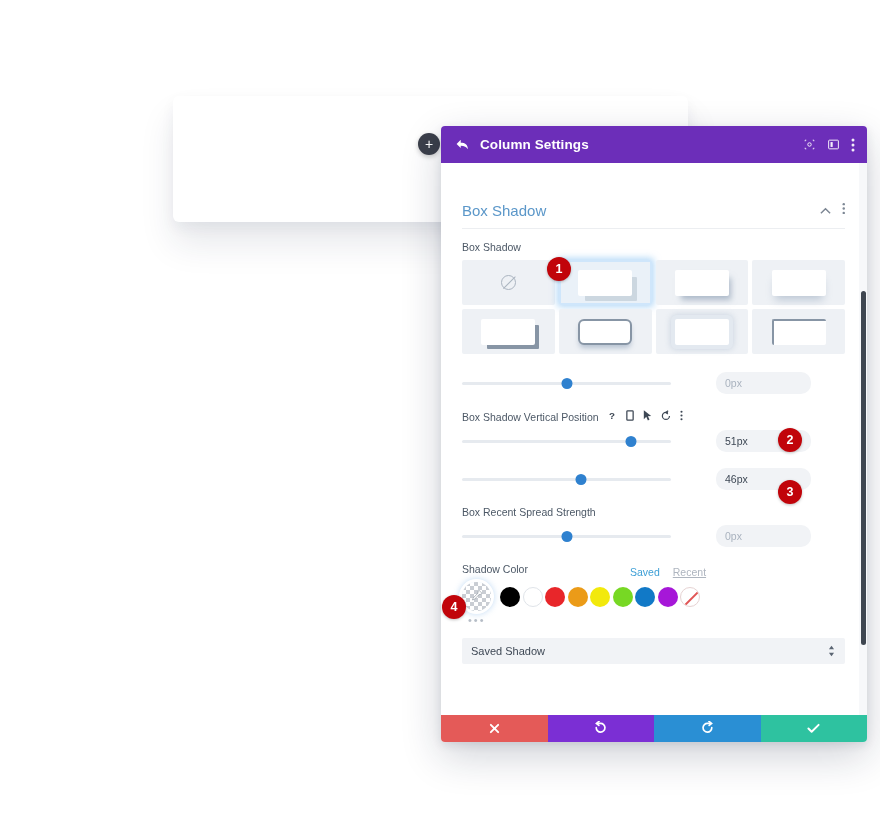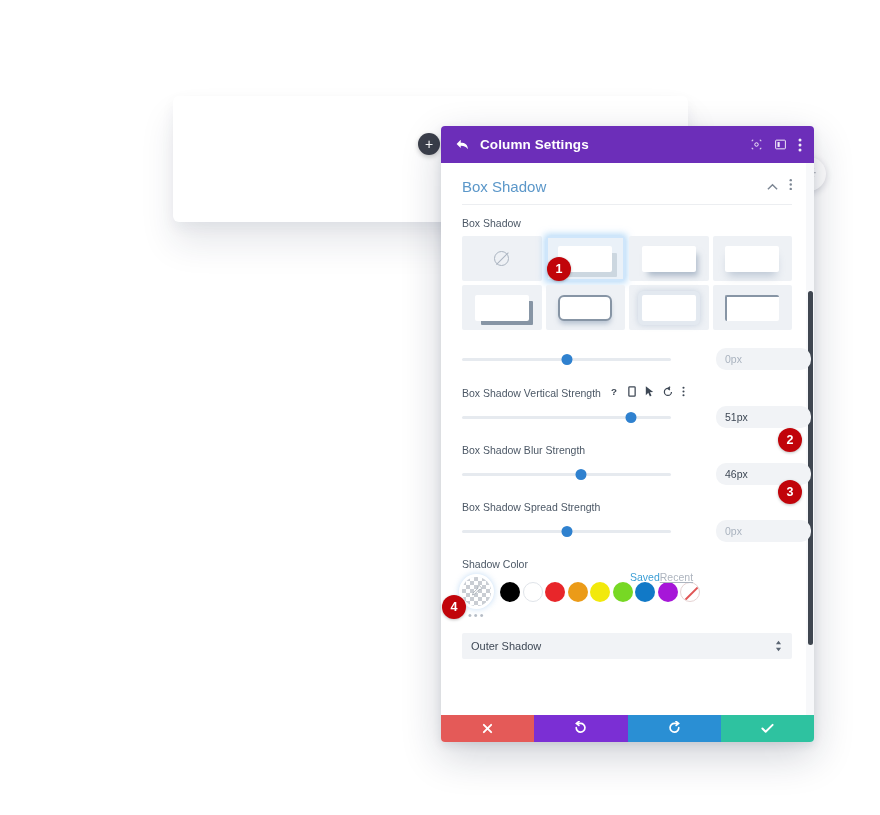--- a/index.html
+++ b/index.html
@@ -34,21 +34,21 @@
     background: #ffffff;
     box-shadow: 0 2px 7px rgba(20,30,60,.18);
     display: flex; align-items: center; justify-content: center;
     z-index: 2;
   }
   .right-round-btn svg { opacity: .42; }
 
   
   .modal {
     position: absolute; left: 441px; top: 126px;
-    width: 373px; height: 616px;
+    width: 426px; height: 616px;
     background: #ffffff;
     border-radius: 4px;
     box-shadow: 0 14px 40px rgba(20,30,60,.20), 0 3px 10px rgba(20,30,60,.10);
     z-index: 5;
     display: flex; flex-direction: column;
     overflow: hidden;
   }
   .modal-header {
     height: 37px; background: #6c2eb9;
     display: flex; align-items: center; padding: 0 12px 0 14px;
@@ -81,21 +81,21 @@
   }
   .scrollbar-track {
     position: absolute; right: 0px; top: 0; width: 8px; height: 100%;
     background: #f7f8fa;
   }
   .scrollbar-thumb {
     position: absolute; right: 1px; top: 128px; width: 5px; height: 354px;
     background: #3f4650; border-radius: 3px;
   }
 
-  .body-inner { padding: 14px 22px 0 21px; }
+  .body-inner { padding: 14px 22px 0 21px; margin-top: 24px; }
 
   .section-head {
     display: flex; align-items: center; justify-content: space-between;
     padding-bottom: 9px; border-bottom: 1px solid #eceef1; margin-bottom: 12px;
   }
   .section-title { color: #5b97c9; font-size: 15px; }
   .section-head-icons { display: flex; align-items: center; gap: 11px; }
 
   .field-label {
     font-size: 10.5px; color: #4c5866; margin-bottom: 7px;
@@ -160,22 +160,22 @@
   .sw.white { border: 1px solid #e0e4e9; }
   .sw.none {
     background: #ffffff; border: 1px solid #e6d3d3; position: relative; overflow: hidden;
   }
   .sw.none:after {
     content:""; position:absolute; left:-2px; top:9px; width:26px; height:1.5px;
     background:#e05555; transform: rotate(-45deg);
   }
   .dots { margin: 3px 0 0 6px; color: #b6bdc6; font-size: 11px; letter-spacing: 2px; }
   .saved-recent {
-    display: flex; font-size: 10.5px;
-    position: absolute; left: 168px; top: 13px; align-items: flex-end;
+    display: flex; gap: 13px; font-size: 10.5px;
+    position: absolute; left: 168px; top: 3px; align-items: flex-end;
   }
   .saved { color: #3d9fd6; }
   .recent { color: #aeb5bf; text-decoration: underline; }
   .color-block { position: relative; margin-bottom: 12px; }
 
   
   .select-box {
     height: 26px; background: #f1f3f6; border-radius: 2px;
     display: flex; align-items: center; justify-content: space-between;
     padding: 0 10px 0 9px; font-size: 11px; color: #3e4855;
@@ -315,21 +315,21 @@
             <div class="track-wrap">
               <div class="track"></div>
               <div class="knob" style="left:50%"></div>
             </div>
             <div class="val-box empty">0px</div>
           </div>
         </div>
 
         <div class="slider-row">
           <div class="field-label">
-            <span>Box Shadow Vertical Strength</span>
+            <span>Box Shadow Vertical Position</span>
             <span class="lbl-icons">
               <span>
                 <svg width="8" height="11" viewBox="0 0 9 12" fill="#3e4855">
                     <text x="0" y="10" font-size="11" font-family="Liberation Sans, sans-serif" font-weight="bold">?</text>
                   </svg>
               </span>
               <span>
                 <svg width="8" height="11" viewBox="0 0 10 14" fill="none" stroke="#3e4855" stroke-width="1.6">
                     <rect x="1" y="1" width="8" height="12" rx="1"></rect>
                   </svg>
@@ -357,32 +357,31 @@
           <div class="slider-line">
             <div class="track-wrap">
               <div class="track"></div>
               <div class="knob" style="left:81%"></div>
             </div>
             <div class="val-box filled">51px</div>
           </div>
         </div>
 
         <div class="slider-row">
-          <div class="field-label">Box Shadow Blur Strength</div>
           <div class="slider-line">
             <div class="track-wrap">
               <div class="track"></div>
               <div class="knob" style="left:57%"></div>
             </div>
             <div class="val-box filled">46px</div>
           </div>
         </div>
 
         <div class="slider-row">
-          <div class="field-label">Box Shadow Spread Strength</div>
+          <div class="field-label">Box Recent Spread Strength</div>
           <div class="slider-line">
             <div class="track-wrap">
               <div class="track"></div>
               <div class="knob" style="left:50%"></div>
             </div>
             <div class="val-box empty">0px</div>
           </div>
         </div>
 
         <div class="color-block">
@@ -407,21 +406,21 @@
           </div>
           <div class="dots">•••</div>
           <div class="saved-recent">
             <span class="saved">Saved</span>
             <span class="recent">Recent</span>
           </div>
         </div>
 
         <div>
           <div class="select-box">
-            <span>Outer Shadow</span>
+            <span>Saved Shadow</span>
             <span class="select-arrows">
               <svg width="7" height="12" viewBox="0 0 8 14" fill="#5a6472">
                 <path d="M4 1 L7 5 L1 5 Z"></path>
                   <path d="M4 13 L7 9 L1 9 Z"></path>
               </svg>
             </span>
           </div>
         </div>
 
       </div>

